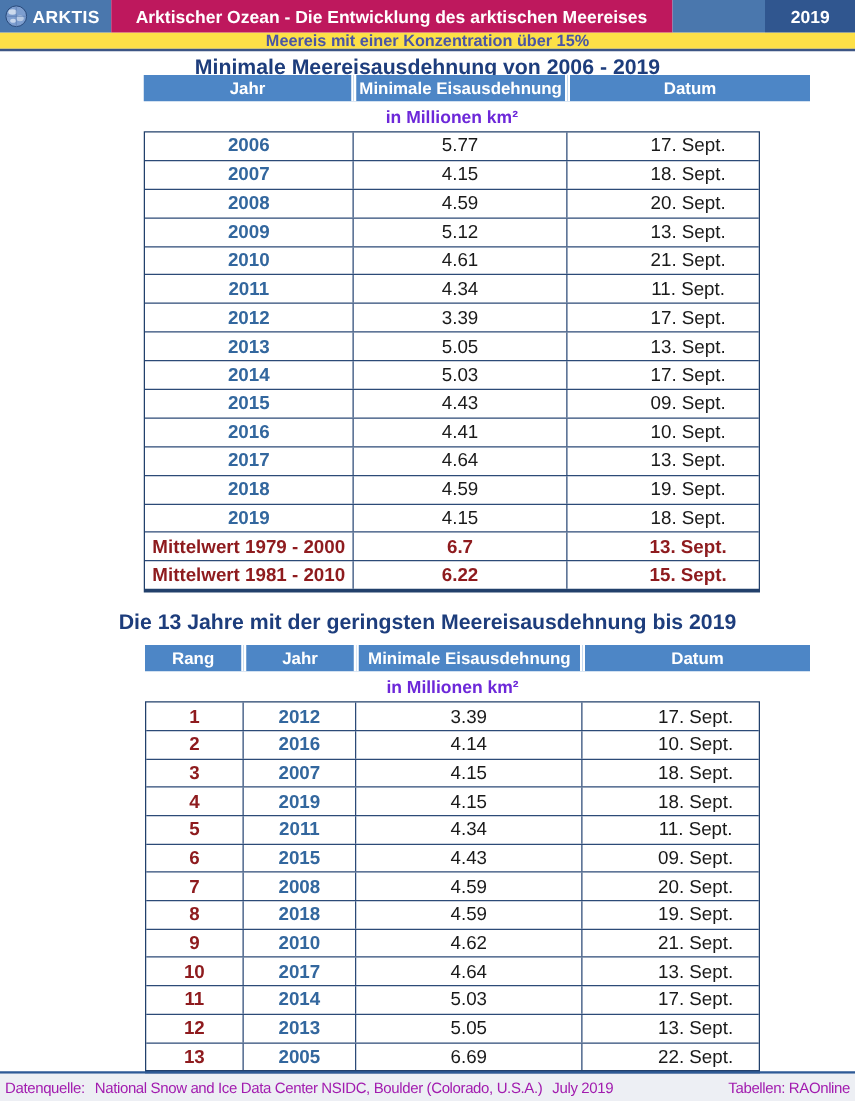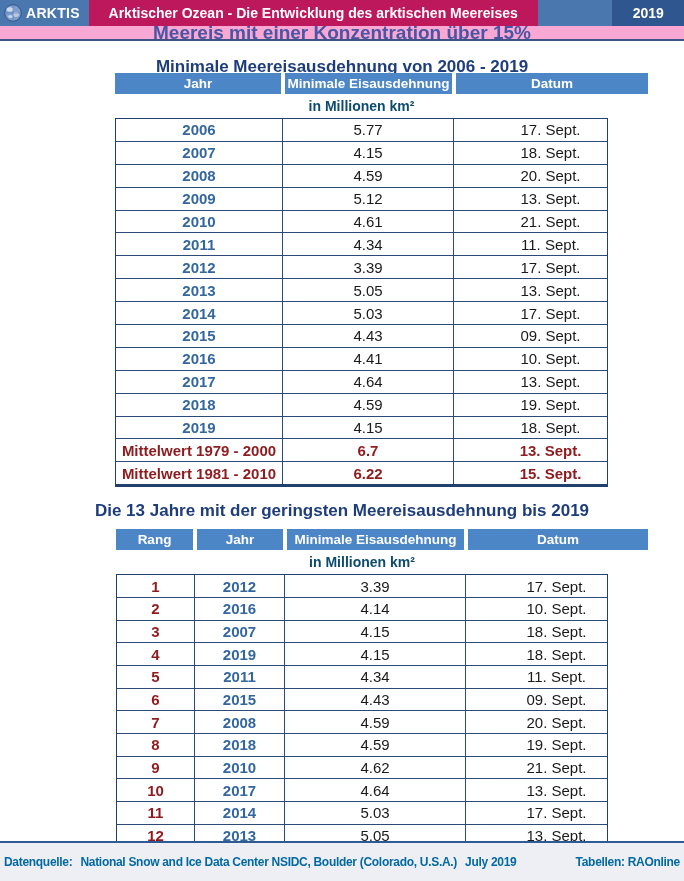--- a/index.html
+++ b/index.html
@@ -15,32 +15,32 @@
   
   .bar{display:flex;height:26px;width:684px;}
   .bar .seg{display:flex;align-items:center;justify-content:center;color:#ffffff;font-weight:bold;}
   .seg-logo{width:89px;background:#4a77ad;justify-content:flex-start !important;padding-left:4px;box-sizing:border-box;gap:4px;font-size:14px;letter-spacing:0.3px;}
   .seg-title{width:452px;background:#be185d;font-size:14px;}
   .seg-spacer{width:75px;background:#4a77ad;}
   .seg-year{width:72px;background:#30568f;font-size:14px;}
 
   
   .subtitle-band{
-    height:13px;width:684px;background:#f9a8d4;
+    height:13px;width:684px;background:#fde047;
     display:flex;align-items:center;justify-content:center;
-    font-size:19px;font-weight:bold;color:#4a55a4;
+    font-size:13px;font-weight:bold;color:#4a55a4;
   }
   .top-rule{height:2px;width:684px;background:#3c5584;}
 
   
   .sec-title{
     margin:0;text-align:center;color:#1d3d7c;
     font-size:17px;line-height:17px;font-weight:bold;
   }
-  .sec-title.first{padding-top:17px;height:15px;}
+  .sec-title.first{padding-top:4px;height:15px;}
   .sec-title.second{margin-top:15px;}
 
   
   .tbl{box-sizing:border-box;padding-left:40px;}
   .tbl1{margin:0 0 0 75px;width:533px;}
   .tbl2{margin:10px 0 0 76px;width:532px;}
 
   .thead{display:grid;height:21px;}
   .tbl1 .thead{grid-template-columns:168px 171px 194px;}
   .tbl2 .thead{grid-template-columns:79px 90px 181px 182px;}
@@ -48,21 +48,21 @@
     background:#4d86c6;color:#ffffff;font-weight:bold;font-size:13.5px;
     display:flex;align-items:center;justify-content:center;
     border-left:2px solid #ffffff;border-right:2px solid #ffffff;
     box-sizing:border-box;
   }
   .th:first-child{border-left:none;}
   .th:last-child{border-right:none;}
 
   .unit-row{
     height:24px;display:flex;align-items:center;justify-content:center;
-    font-size:14px;font-weight:bold;color:#0c4a6e;
+    font-size:14px;font-weight:bold;color:#6d28d9;
   }
 
   .tbody{border:1px solid #22406b;border-bottom-width:3px;}
   .trow{display:grid;border-bottom:1px solid #2c4a77;}
   .tbl1 .trow{grid-template-columns:167px 171px 193px;height:21.9px;}
   .tbl2 .trow{grid-template-columns:78px 90px 181px 181px;height:21.7px;}
   .trow:last-child{border-bottom:none;}
   .cell{
     display:flex;align-items:center;justify-content:center;
     font-size:15px;color:#1a1a1a;border-right:1px solid #2c4a77;overflow:hidden;
@@ -70,24 +70,24 @@
   .cell:last-child{border-right:none;}
   .c-year,.c-rank{font-weight:bold;}
   .c-year{color:#33679e;}
   .c-rank{color:#8e1b1e;}
   .trow.avg .cell{color:#8e1b1e;font-weight:bold;}
 
   
   .footer{position:absolute;left:0;bottom:0;width:684px;}
   .footer-rule{height:2px;background:#2e5a96;}
   .footer-band{
-    height:38px;background:#edeff4;
+    height:22px;background:#edeff4;
     display:flex;align-items:center;justify-content:space-between;
-    font-size:12px;color:#0369a1;letter-spacing:-0.3px;
-    padding:0 4px;box-sizing:border-box;font-weight:bold;
+    font-size:12px;color:#a21caf;letter-spacing:-0.3px;
+    padding:0 4px;box-sizing:border-box;
   }
   .footer-left{display:flex;align-items:center;}
   .footer-left .src-label{margin-right:8px;}
   .footer-left .src-date{margin-left:8px;}
 </style>
 </head>
 <body>
 
 <div class="page">
 

